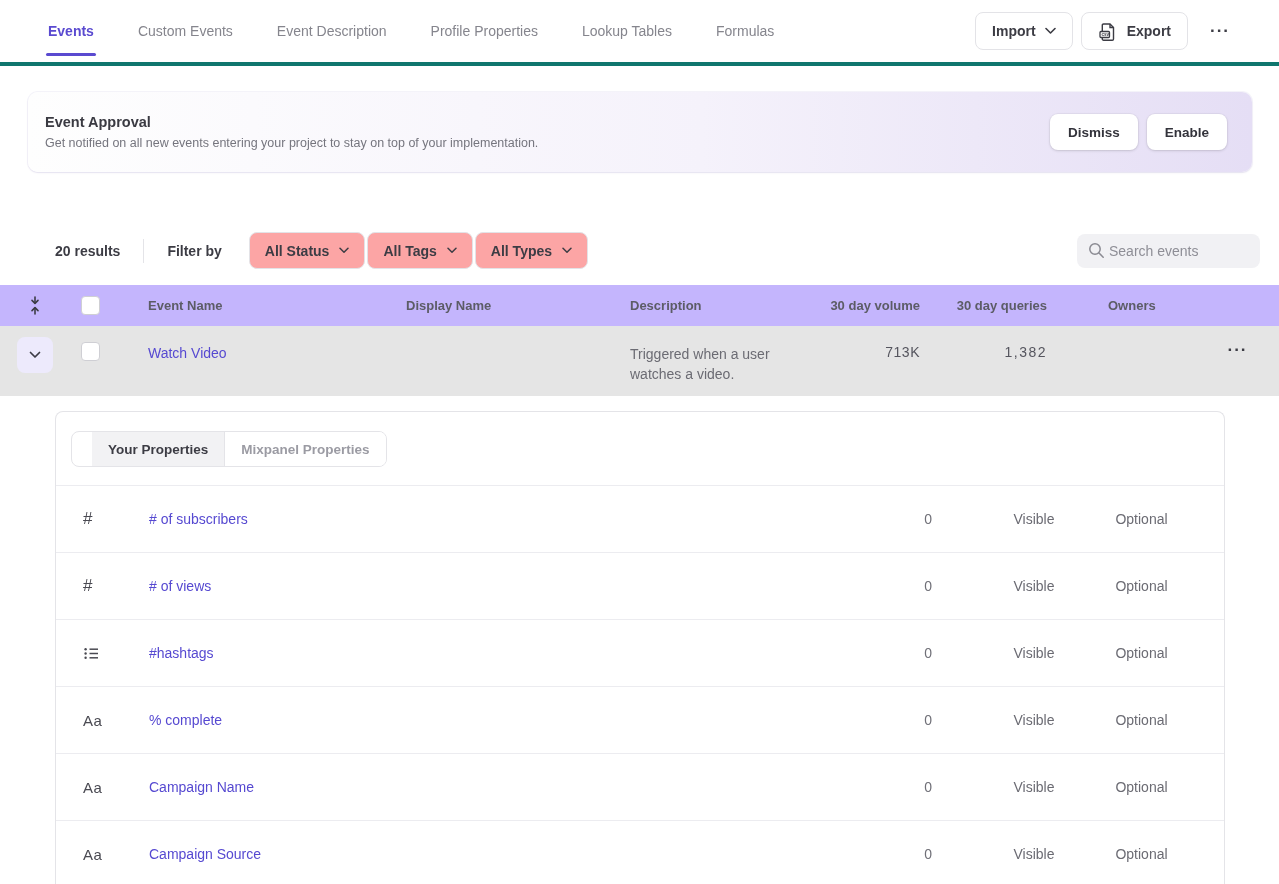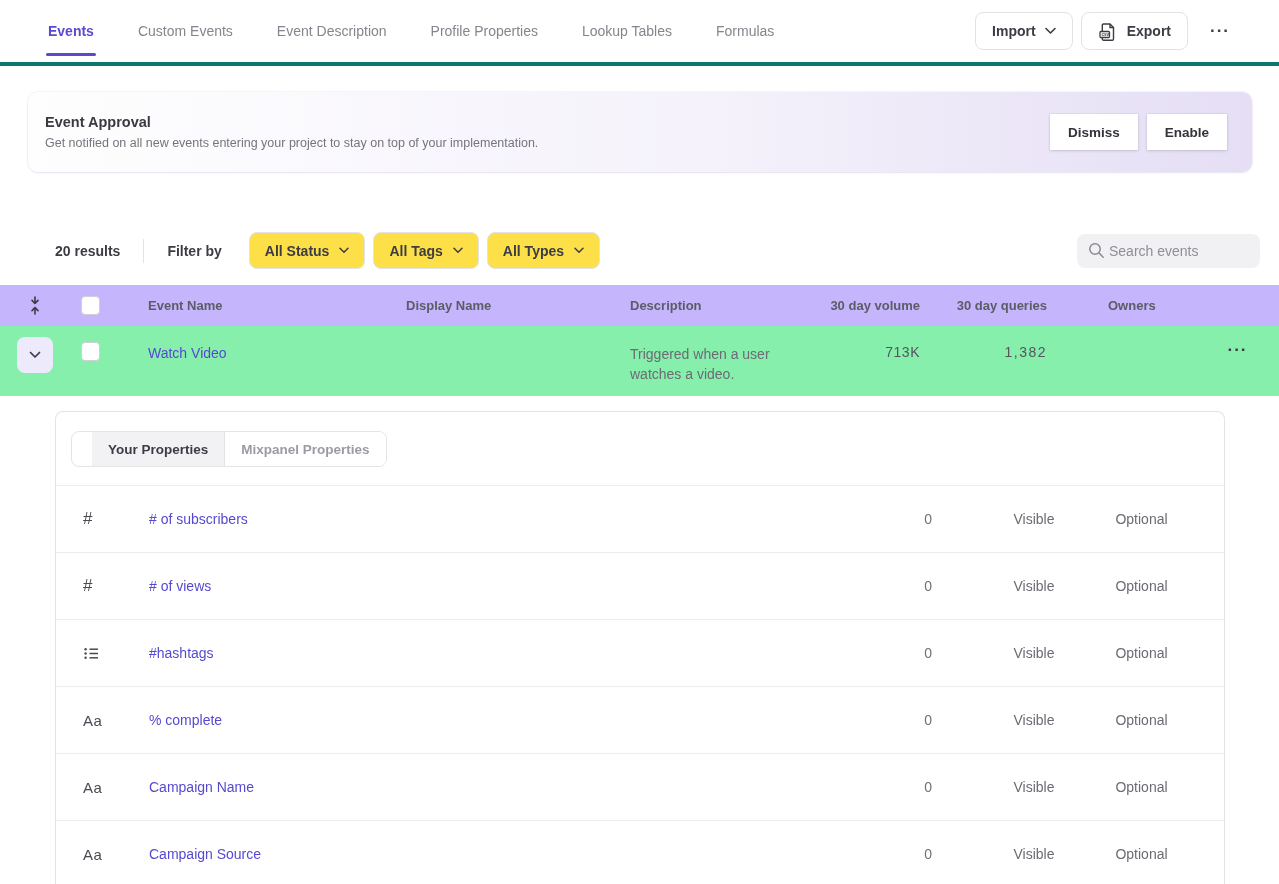--- a/index.html
+++ b/index.html
@@ -24,34 +24,34 @@
     letter-spacing:1px; cursor:pointer; padding:4px 8px; margin-left:6px; }
 
   
   .banner { margin:26px 27px 0 28px; height:80px; border-radius:10px;
     display:flex; align-items:center; padding:0 25px 0 17px;
     background:linear-gradient(90deg,#fefefe 0%,#f5f2fb 55%,#e5def5 100%);
     box-shadow:0 1px 2px rgba(90,70,150,0.10), 0 0 0 1px rgba(120,100,180,0.07); }
   .banner-title { font-size:14.5px; font-weight:700; color:#3a3a42; }
   .banner-desc { font-size:12.5px; color:#75757e; margin-top:6px; }
   .banner-actions { margin-left:auto; display:flex; gap:9px; }
-  .btn-white { height:36px; padding:0 18px; background:#fff; border:none; border-radius:0;
+  .btn-white { height:36px; padding:0 18px; background:#fff; border:none; border-radius:8px;
     font-size:13.5px; font-weight:600; color:#33333b; cursor:pointer;
     box-shadow:0 0 0 1px rgba(0,0,0,0.03), 0 1px 3px rgba(0,0,0,0.13);
     font-family:"Liberation Sans", sans-serif; }
 
   
   .filters { margin-top:60px; padding:0 19px 0 55px; height:37px;
     display:flex; align-items:center; }
   .results { font-size:14px; font-weight:600;text-align:center; }
   .vdiv { width:1px; height:24px; background:#e4e4e8; margin:0 23px; }
   .filter-by { font-size:14px; font-weight:600; margin-right:27px; }
   .dd-btn { height:37px; padding:0 15px; border:1px solid #e3e3e7; border-radius:8px;
-    background:#fde047; font-size:14px; font-weight:600; color:#3c3c44;
-    display:inline-flex; align-items:center; gap:10px; margin-right:8px; cursor:pointer;
+    background:#fca5a5; font-size:14px; font-weight:600; color:#3c3c44;
+    display:inline-flex; align-items:center; gap:10px; margin-right:2px; cursor:pointer;
     font-family:"Liberation Sans", sans-serif; }
   .search-box { margin-left:auto; width:183px; height:34px; background:#f1f1f4;
     border-radius:8px; display:flex; align-items:center; padding:0 11px; gap:4px; }
   .search-box input { border:none; background:transparent; outline:none; width:130px;
     font-size:14px; color:#3c3c44; font-family:"Liberation Sans", sans-serif; }
   .search-box input::placeholder { color:#8e8e96; }
 
   
   .grid-cols { display:grid;
     grid-template-columns:70px 42px 294px 224px 180px 110px 137px 133px 1fr; }
@@ -61,21 +61,21 @@
   .th-right { text-align:right; }
   .th-right.q { padding-right:10px; }
   .th-owners { padding-left:51px; }
   .collapse-cell { display:flex; justify-content:center; }
   .icon-btn { border:none; background:none; cursor:pointer; display:flex;
     align-items:center; justify-content:center; padding:2px; }
   .cb { width:19px; height:19px; border:1.5px solid #cfcfd4; border-radius:4px;
     background:#fff; cursor:pointer; }
   .checkbox-cell { display:flex; justify-content:flex-start; padding-left:11px; }
 
-  .event-row { align-items:start; min-height:70px; background:#86efac; }
+  .event-row { align-items:start; min-height:70px; background:#e5e5e5; }
   .event-row > div { padding-top:18px; }
   .expander-cell { display:flex; justify-content:center; padding-top:11px !important; }
   .expander { width:36px; height:36px; border:none; border-radius:8px; background:#edeafc;
     display:flex; align-items:center; justify-content:center; cursor:pointer; }
   .event-link { font-size:14px; color:#5649d1; text-decoration:none; cursor:pointer; }
   .desc-cell { font-size:14px; color:#6b6b73; line-height:20px; width:170px; }
   .num-cell { text-align:right; font-size:14px; color:#55555e; letter-spacing:0.5px; }
   .num-cell.q { padding-right:10px; letter-spacing:1.5px; }
   .row-dots { padding-top:10px !important; display:flex; justify-content:center; }
 

